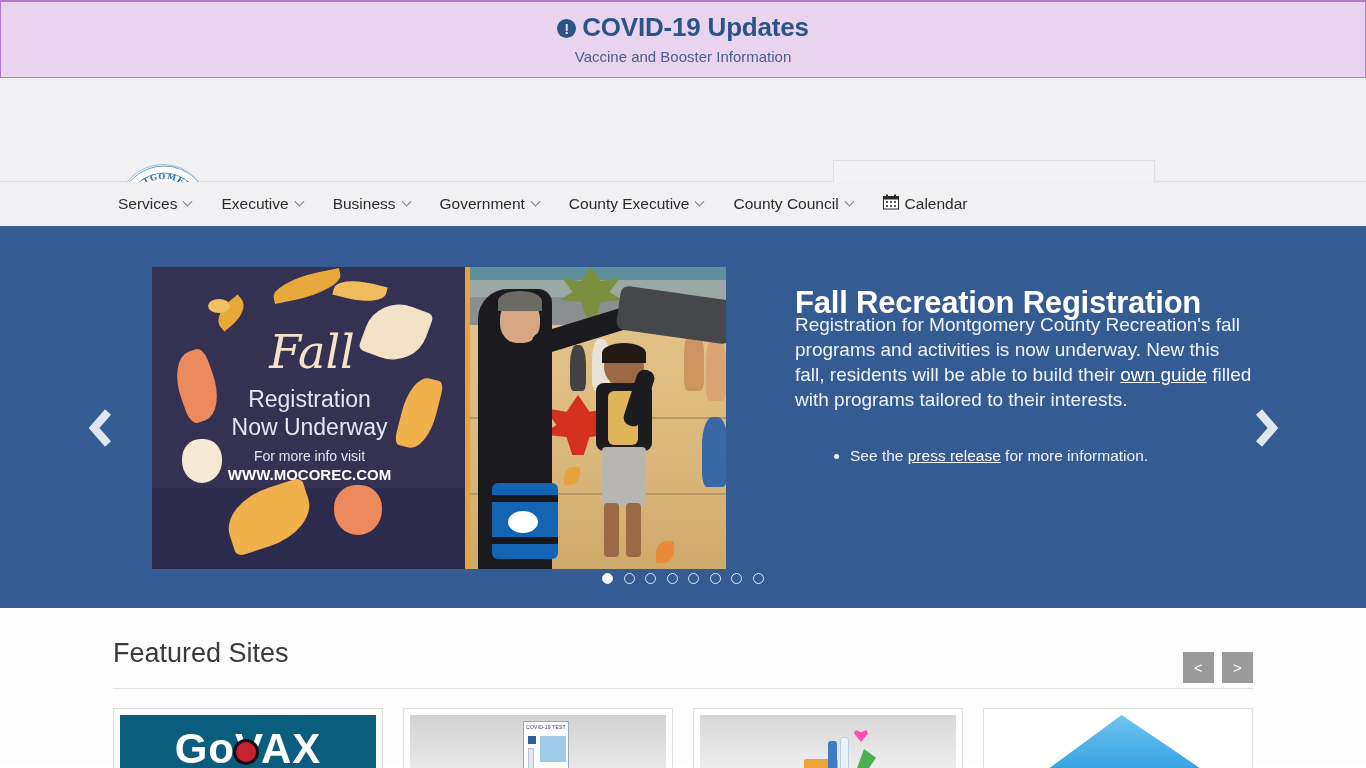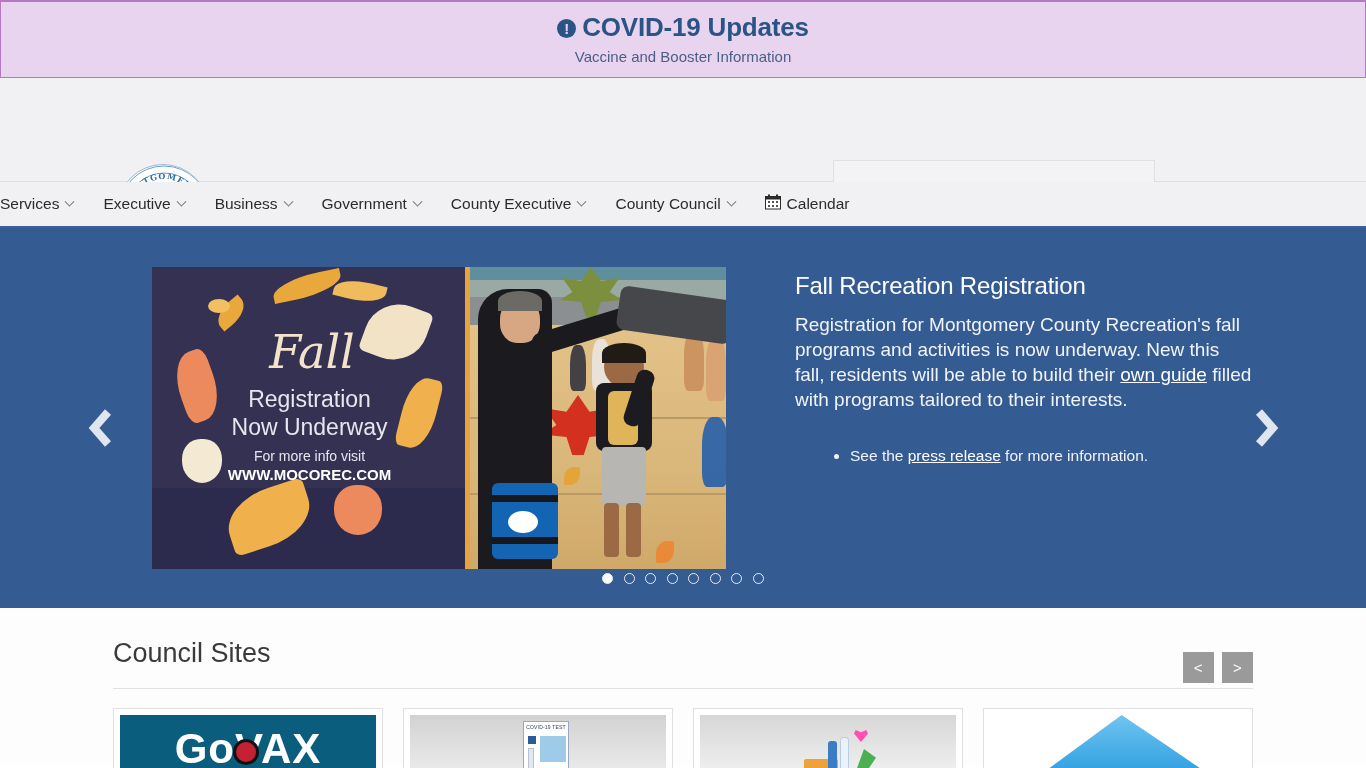--- a/index.html
+++ b/index.html
@@ -113,20 +113,21 @@
     border-radius: 0 3px 3px 0;
   }
 
   
   .nav {
     position: relative;
     height: 46px;
     background: #f1f0f2;
     border-bottom: 2px solid #3b5f96;
     display: flex;
+    padding-left: 118px;
   }
   .nav-item {
     font-size: 15.5px;
     color: #2b2b2b;
     margin-right: 30px;
     cursor: pointer;
     white-space: nowrap;
     display: flex;
     align-items: center;
   }
@@ -225,24 +226,24 @@
   .kid-body { position:absolute; left:6px; top:36px; width:56px; height:68px; background:#1c1c20; border-radius:8px; }
   .kid-vest { position:absolute; left:18px; top:44px; width:30px; height:54px; background:#e0b55a; border-radius:6px; }
   .kid-shorts { position:absolute; left:12px; top:100px; width:44px; height:58px; background:#b7b6b2; border-radius:4px; }
   .kid-leg { position:absolute; top:156px; width:15px; height:54px; background:#9b6a45; border-radius:4px; }
   .kid-arm { position:absolute; left:40px; top:22px; width:18px; height:58px; background:#1c1c20; transform:rotate(18deg); border-radius:8px; }
   .bgkid { position:absolute; border-radius:40% 40% 20% 20%; opacity:0.95; }
   .maple { position:absolute; }
 
   .hero-title {
     position: absolute;
-    left: 795px; top: 44px;
-    font-size: 24px;
+    left: 795px; top: 57px;
+    font-size: 31px;
     color: #ffffff;
-    font-weight: normal;
+    font-weight: bold;
     letter-spacing: -0.2px;
   }
   .hero-body {
     position: absolute;
     left: 795px; top: 84px;
     width: 458px;
     font-size: 19px;
     line-height: 25px;
     color: #f0f3f8;
   }
@@ -587,21 +588,21 @@
     <span class="dot"></span>
     <span class="dot"></span>
     <span class="dot"></span>
     <span class="dot"></span>
     <span class="dot"></span>
     <span class="dot"></span>
   </div>
 </div>
 
 <div class="featured">
-  <div class="featured-head">Council Sites</div>
+  <div class="featured-head">Featured Sites</div>
   <div class="featured-rule"></div>
 
   <div class="feat-nav">
     <span class="feat-btn">&lt;</span>
     <span class="feat-btn">&gt;</span>
   </div>
 
   <div class="cards">
     <div class="card">
       <div class="card-media m1">

